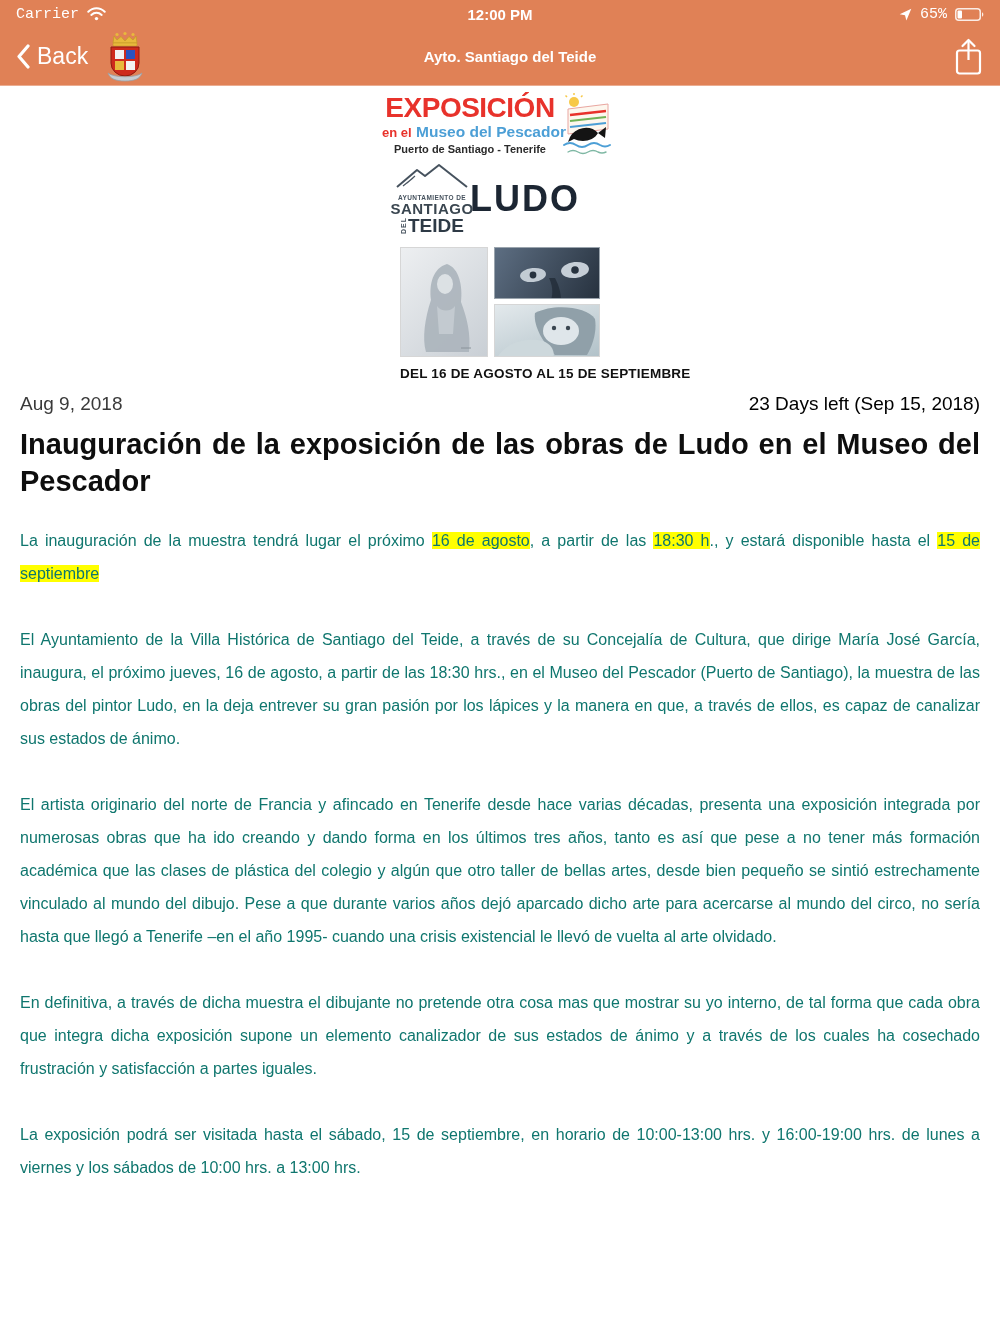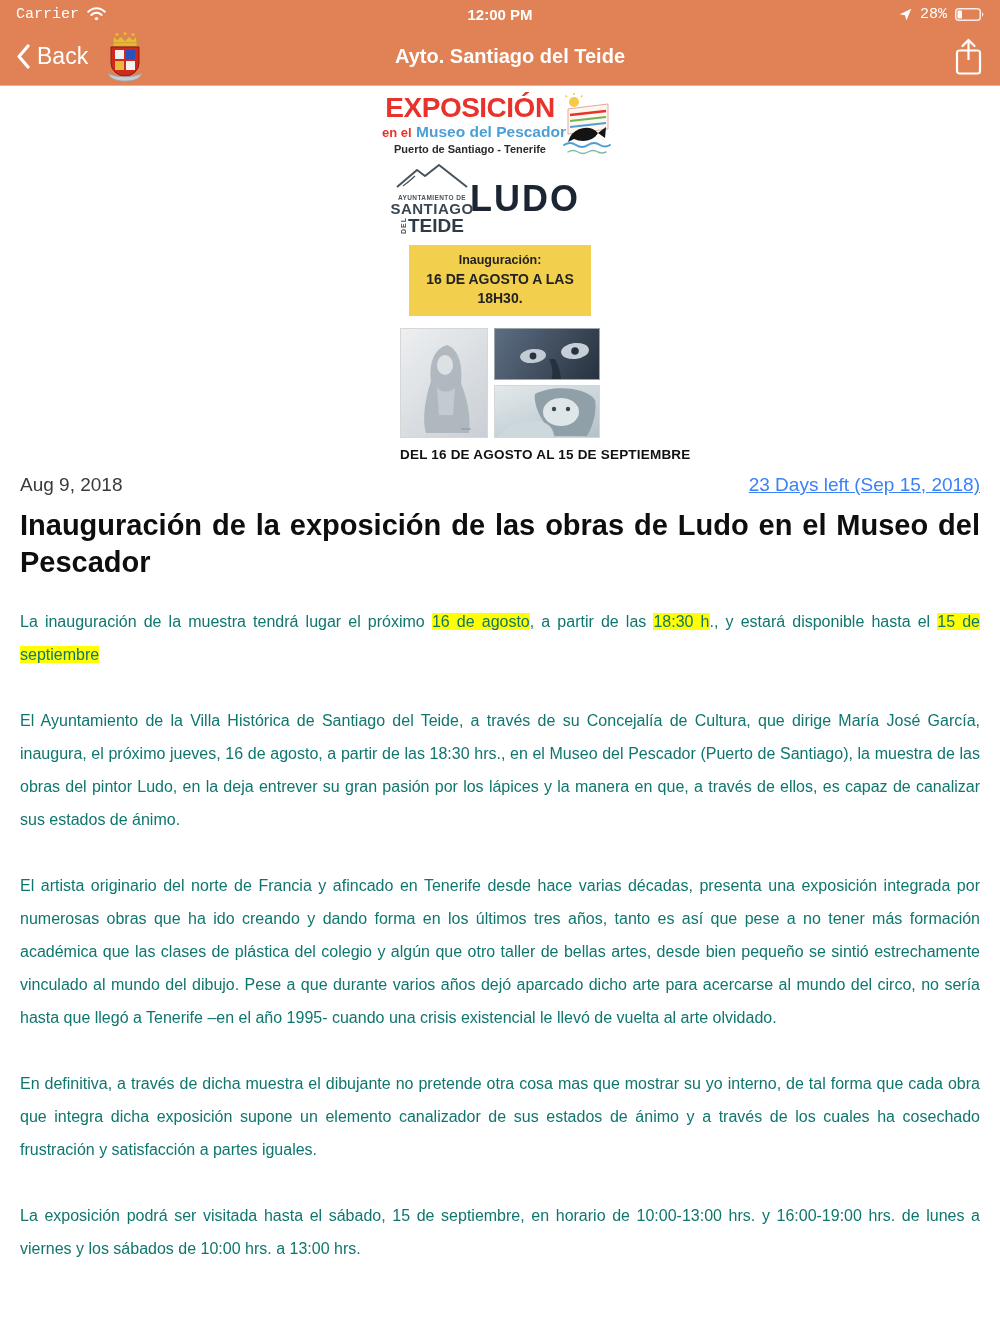--- a/index.html
+++ b/index.html
@@ -11,21 +11,21 @@
   .status-bar { height:28px; display:flex; align-items:center; justify-content:space-between;
                 padding:0 16px; color:#fff; font-size:15px; position:relative; }
   .sb-left, .sb-right { display:flex; align-items:center; gap:8px; z-index:2;font-family:Liberation Mono, monospace; }
   .sb-center { position:absolute; left:0; right:0; text-align:center; font-weight:bold; z-index:1; }
   .nav-bar { height:58px; display:flex; align-items:center; padding:0 16px; position:relative;
              border-bottom:1px solid rgba(255,255,255,0.35); }
   .back-button { display:flex; align-items:center; gap:7px; color:#fff; font-size:23px;
                  z-index:3; cursor:pointer; background:none; border:none; }
   .crest-wrap { margin-left:16px; z-index:3; display:flex; align-items:center; }
   .nav-title { position:absolute; left:0; right:0; text-align:center; color:#fff;
-               font-weight:bold; font-size:20px; z-index:1;padding-left:20px; }
+               font-weight:bold; font-size:15px; z-index:1;padding-left:20px; }
   .share-button { margin-left:auto; background:none; border:none; cursor:pointer; z-index:3;
                   display:flex; align-items:center; }
 
   
   .content { padding:5px 20px 0; background:#fff; }
 
   
   .poster { width:236px; margin:0 auto; text-align:center; }
   .poster-top { display:flex; align-items:flex-start; }
   .poster-head { width:176px; padding-top:2px; }
@@ -53,21 +53,21 @@
   .art svg { display:block; }
   .art-left { width:88px; height:110px; background:linear-gradient(135deg,#edeff1,#c9cfd5); }
   .art-col { display:flex; flex-direction:column; gap:5px; }
   .art-tr { width:106px; height:52px; background:linear-gradient(120deg,#5D6E82,#27323F); border:1px solid #9aa4ad; }
   .art-br { width:106px; height:53px; background:linear-gradient(160deg,#e3e9ec,#b2c2c9); }
   .range-line { margin-top:9px; font-size:13.5px; font-weight:800; color:#111; letter-spacing:0.2px; white-space:nowrap;padding-left:18px; }
 
   
   .date-row { display:flex; justify-content:space-between; align-items:baseline; margin-top:12px; font-size:19px; }
   .pub-date { color:#3A3A3A; }
-  .days-left { color:#3b82f6;text-decoration:underline; }
+  .days-left { color:#000000; }
   .headline { margin-top:11px; font-size:29px; font-weight:bold; color:#0e0e0e;
               line-height:37px; text-align:justify; }
   .para { margin-top:33px; font-size:16px; color:#0f766e; line-height:33px; text-align:justify; }
   .para.intro { margin-top:24px; }
   .hl { background:#FFFF00; }
 </style>
 </head>
 <body>
 
 <div class="app">
@@ -80,21 +80,21 @@
           <path d="M1.3,4.8 C3.6,2.5 6.4,1.3 9.5,1.3 C12.6,1.3 15.4,2.5 17.7,4.8" fill="none" stroke="#fff" stroke-width="2" stroke-linecap="round"></path>
           <path d="M4.3,7.9 C5.8,6.5 7.5,5.7 9.5,5.7 C11.5,5.7 13.2,6.5 14.7,7.9" fill="none" stroke="#fff" stroke-width="2" stroke-linecap="round"></path>
           <circle cx="9.5" cy="11.6" r="1.7" fill="#fff"></circle>
         </svg>
       </div>
       <div class="sb-center">12:00 PM</div>
       <div class="sb-right">
         <svg width="13" height="13" viewBox="0 0 13 13">
           <path d="M12.3,0.7 L0.7,6.2 L6.0,7.3 L7.4,12.4 Z" fill="#fff"></path>
         </svg>
-        <span>28%</span>
+        <span>65%</span>
         <svg width="29" height="13" viewBox="0 0 29 13">
           <rect x="0.75" y="0.75" width="24.5" height="11.5" rx="3" fill="none" stroke="rgba(255,255,255,0.85)" stroke-width="1.5"></rect>
           <rect x="2.5" y="2.5" width="4.5" height="8" rx="1" fill="#fff"></rect>
           <path d="M27,4.3 C28,4.8 28.3,5.6 28.3,6.5 C28.3,7.4 28,8.2 27,8.7 Z" fill="rgba(255,255,255,0.85)"></path>
         </svg>
       </div>
     </div>
 
     <div class="nav-bar">
       <button class="back-button">
@@ -161,24 +161,20 @@
           <div class="org-l1">AYUNTAMIENTO DE</div>
           <div class="org-l2">SANTIAGO</div>
           <div class="org-l3">
             <span class="org-del">DEL</span>
             <span class="org-teide">TEIDE</span>
           </div>
         </div>
         <div class="ludo">LUDO</div>
       </div>
 
-      <div class="inaug-box">
-        <div class="inaug-label">Inauguración:</div>
-        <div class="inaug-date">16 DE AGOSTO A LAS 18H30.</div>
-      </div>
 
       <div class="art-grid">
         <div class="art art-left">
           <svg width="88" height="110" viewBox="0 0 88 110">
             <path d="M46,16 C32,20 28,36 30,52 C24,70 21,90 25,104 L68,104 C70,86 66,70 60,54 C62,38 58,20 46,16 Z" fill="#ABB4BB" opacity="0.9"></path>
             <ellipse cx="44" cy="36" rx="8" ry="10" fill="#DCE1E4"></ellipse>
             <path d="M36,58 C40,64 50,64 54,58 L52,86 L38,86 Z" fill="#C3CAD0"></path>
             <line x1="60" y1="100" x2="70" y2="100" stroke="#8a939a" stroke-width="1"></line>
           </svg>
         </div>

